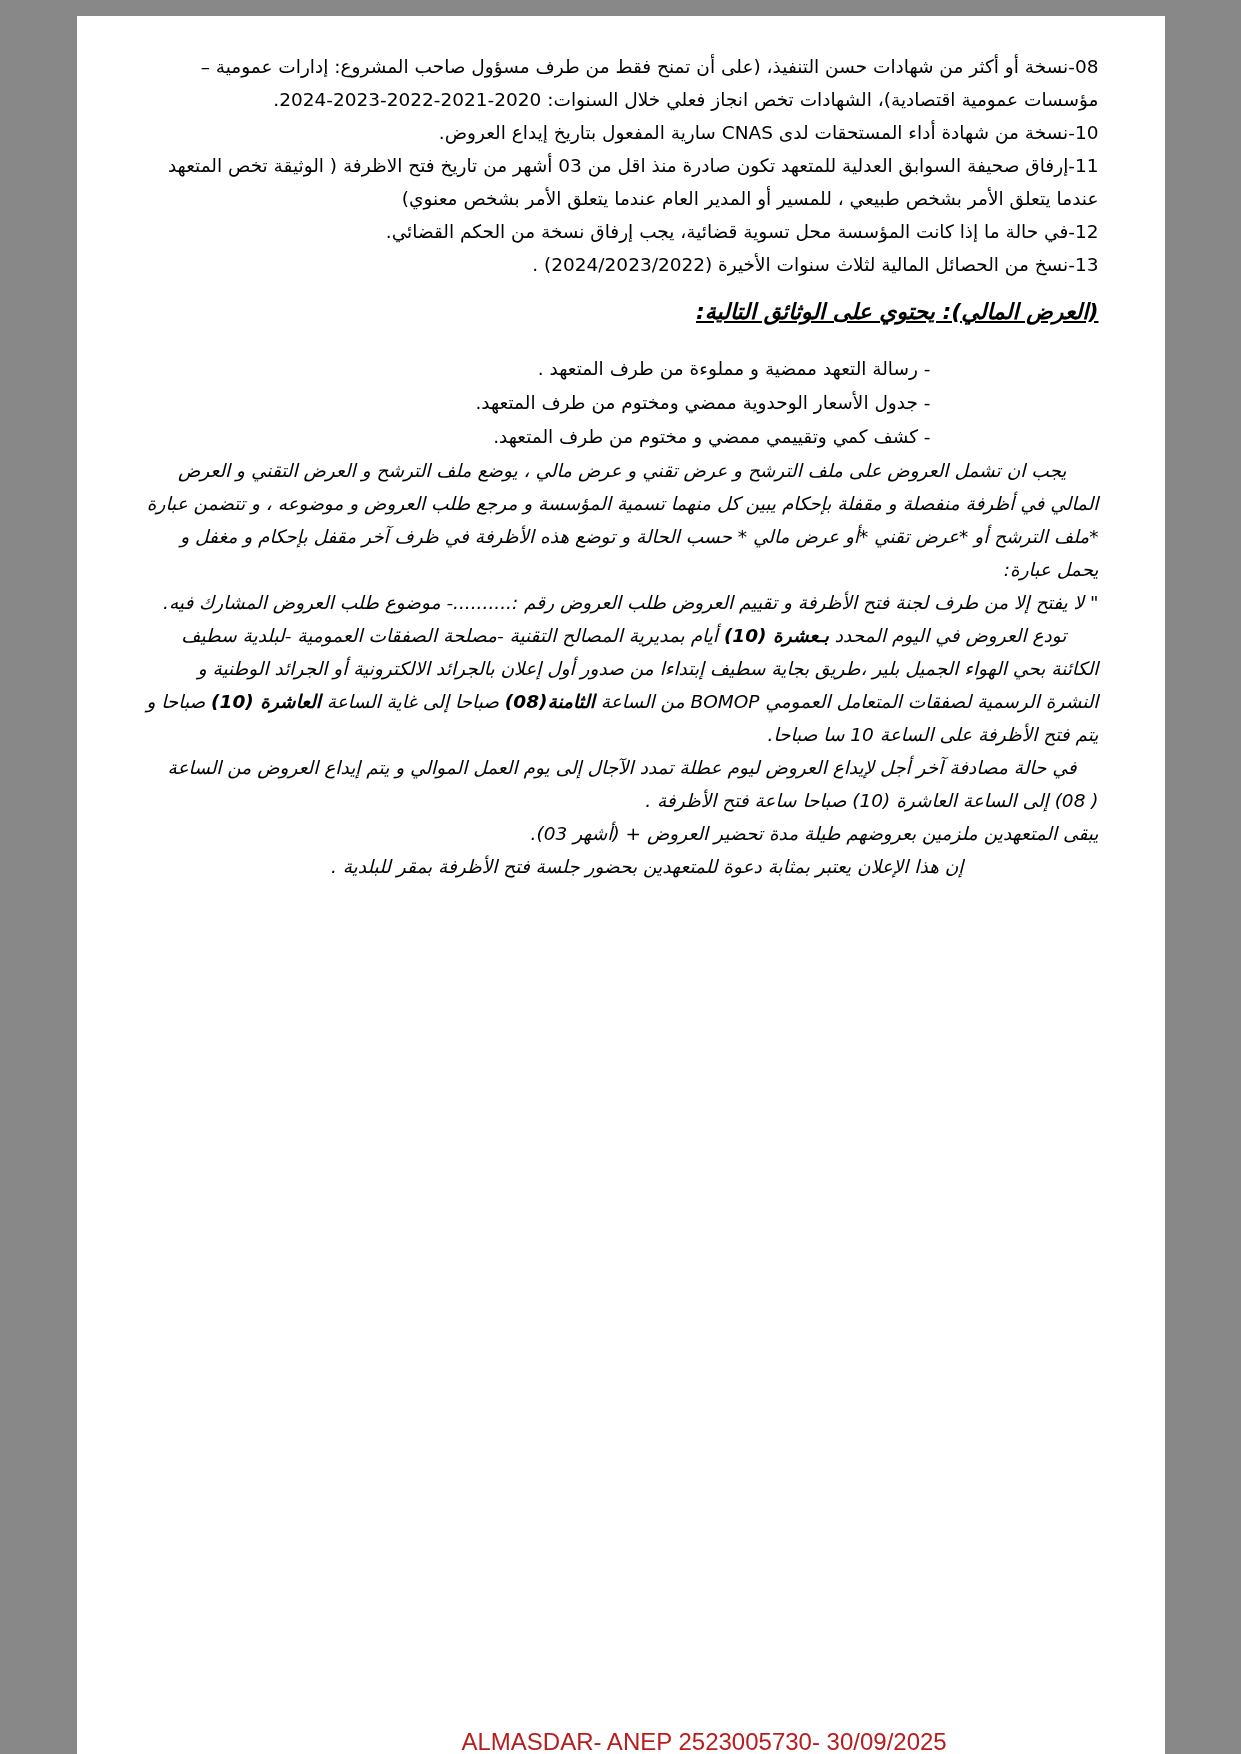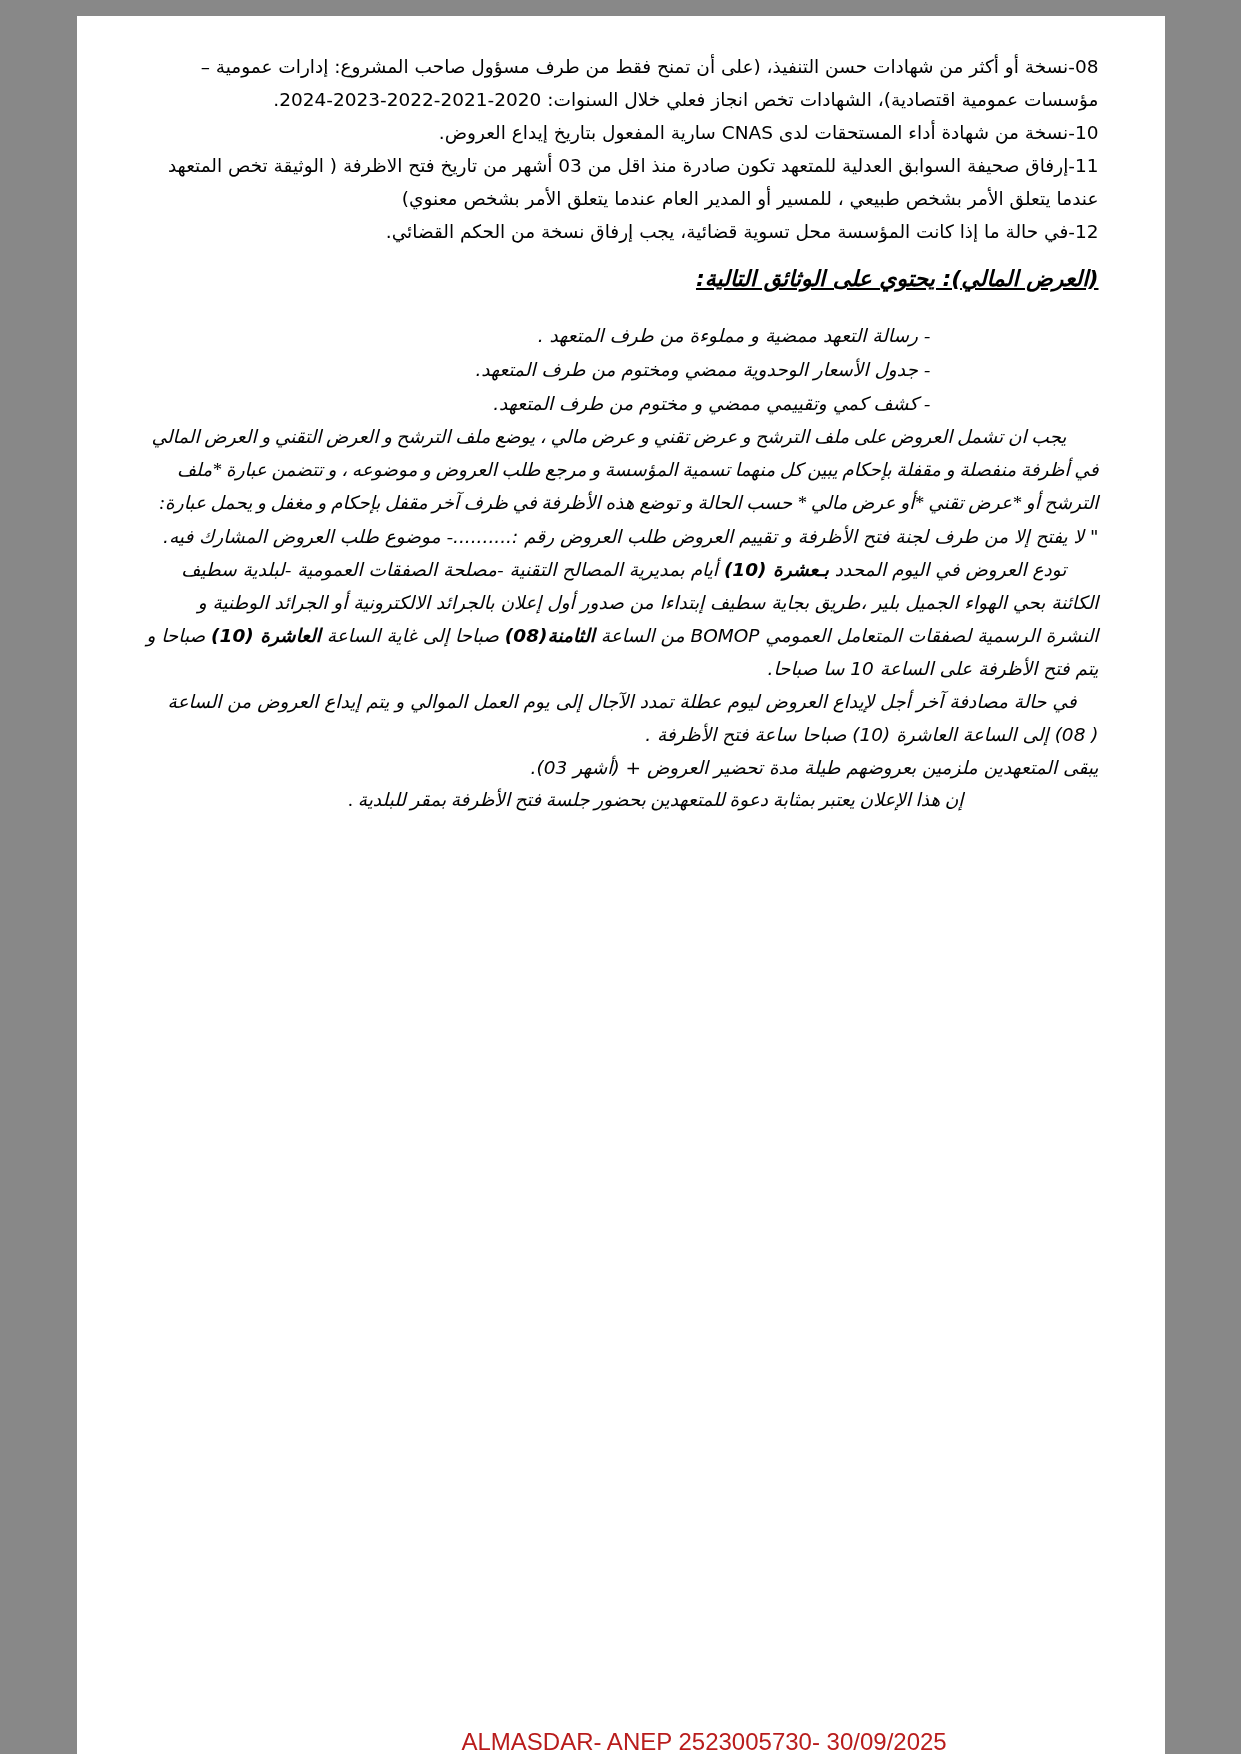--- a/index.html
+++ b/index.html
@@ -25,28 +25,27 @@
   .heading{
     margin:14px 0 24px 0;
     text-align:right;
     font-size:22px;
     font-weight:bold;
     font-style:italic;
   }
   .heading span{text-decoration:underline;}
   .bullets{
     padding-right:168px;
-    font-style:italic;
     line-height:34px;
   }
   p.para{
     margin:0;
     font-style:italic;
   }
-  .gap-lg{margin-top:46px;font-family:Liberation Serif, serif;}
+  .gap-lg{margin-top:46px;}
   .gap-md{margin-top:40px;}
   .indent-lg{text-indent:32px;}
   .indent-md{text-indent:22px;}
   .invitation{padding-left:0;padding-right:135px;}
   .bold{font-weight:bold;}
   .footer{
     position:absolute;
     top:1712px;left:385px;
     direction:ltr;
     font-family:"Liberation Sans","DejaVu Sans",sans-serif;
@@ -58,20 +57,21 @@
 <body>
 
 <div class="page">
   <div class="content">
 
     <div class="doc-list">
         <div>08-نسخة أو أكثر من شهادات حسن التنفيذ، (على أن تمنح فقط من طرف مسؤول صاحب المشروع: إدارات عمومية – مؤسسات عمومية اقتصادية)، الشهادات تخص انجاز فعلي خلال السنوات: 2020-‏2021-‏2022-‏2023-‏2024.</div>
         <div>10-نسخة من شهادة أداء المستحقات لدى CNAS سارية المفعول بتاريخ إيداع العروض.</div>
         <div>11-إرفاق صحيفة السوابق العدلية للمتعهد تكون صادرة منذ اقل من 03 أشهر من تاريخ فتح  الاظرفة ( الوثيقة تخص المتعهد عندما يتعلق الأمر بشخص طبيعي ، للمسير أو المدير العام عندما يتعلق الأمر بشخص معنوي)</div>
         <div>12-في حالة ما إذا كانت المؤسسة محل تسوية قضائية، يجب إرفاق نسخة من الحكم القضائي.</div>
+        <div>13-نسخ من الحصائل المالية لثلاث سنوات الأخيرة (2022/‏2023/‏2024) .</div>
       </div>
 
     <h2 class="heading"><span>(العرض المالي): يحتوي على الوثائق التالية:</span></h2>
 
     <div class="bullets">
         <div>- رسالة التعهد ممضية و مملوءة من طرف المتعهد .</div>
         <div>- جدول الأسعار الوحدوية ممضي ومختوم من طرف المتعهد.</div>
         <div>- كشف كمي وتقييمي ممضي و مختوم من طرف المتعهد.</div>
       </div>
 

